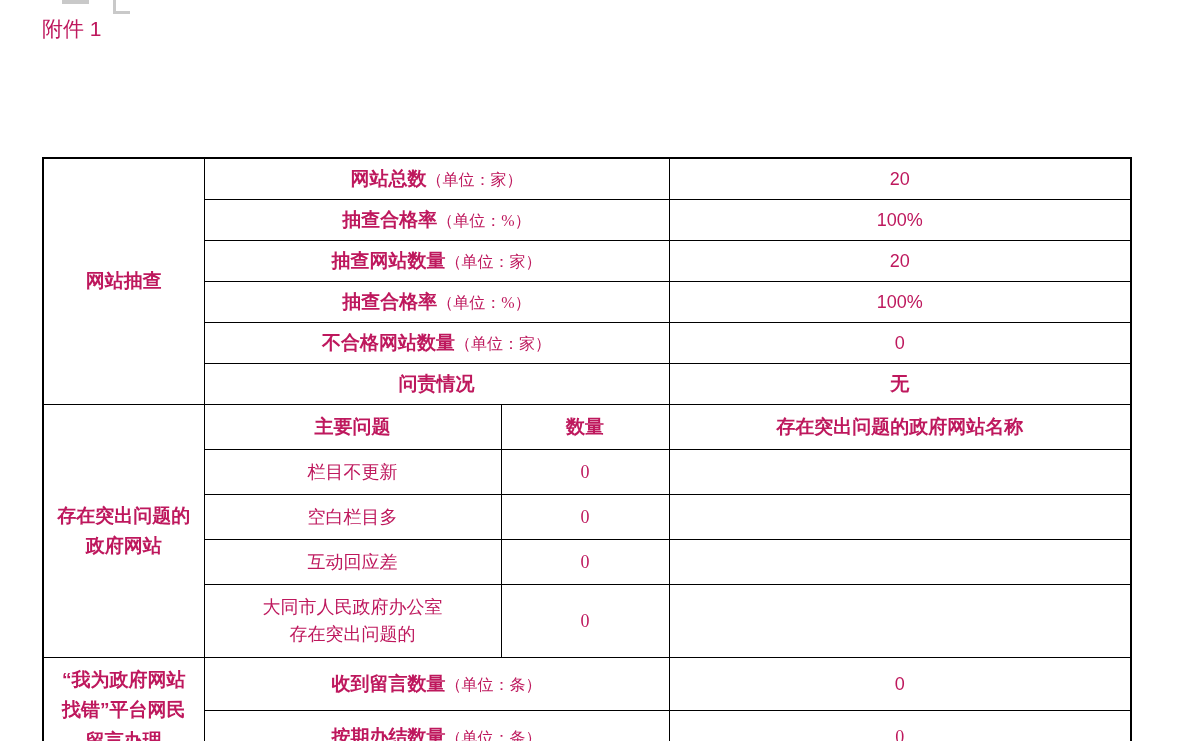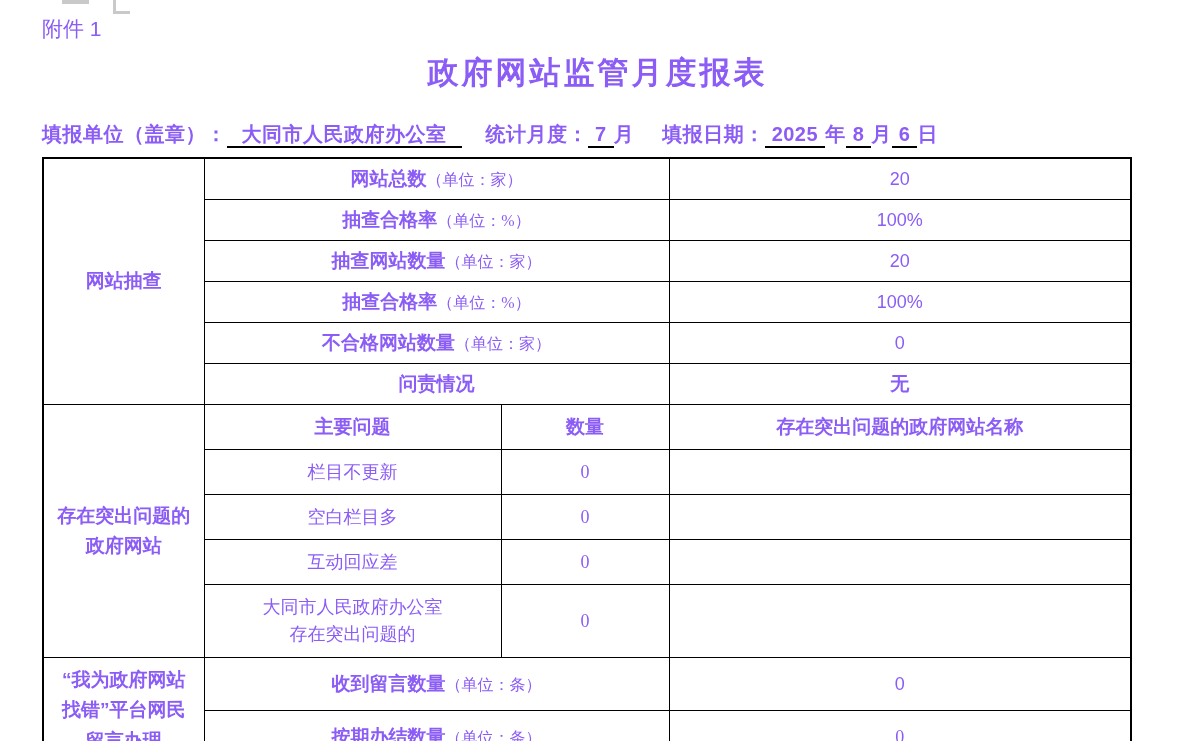--- a/index.html
+++ b/index.html
@@ -1,18 +1,18 @@
 <!DOCTYPE html>
 <html><head>
 <meta charset="utf-8">
 <style>
   html,body { margin:0; padding:0; background:#fff; }
   .page {
     position:relative; width:1195px; height:741px; background:#ffffff;
-    color:#8b5cf6; font-family:"Liberation Sans","DejaVu Sans",sans-serif;
+    color:#be185d; font-family:"Liberation Sans","DejaVu Sans",sans-serif;
     overflow:hidden;
   }
   .artifact { position:absolute; background:#c9c9c9; }
   .artifact.a1 { left:62px; top:0; width:27px; height:4px; }
   .artifact.a2 { left:113px; top:0; width:3px; height:13px; }
   .artifact.a3 { left:113px; top:11px; width:17px; height:3px; }
 
   .attachment {
     position:absolute; left:42px; top:15px; font-size:21px; font-weight:500;
   }
@@ -65,25 +65,21 @@
 <body>
 
 <div class="page">
 
   <div class="artifact a1"></div>
   <div class="artifact a2"></div>
   <div class="artifact a3"></div>
 
   <div class="attachment">附件 1</div>
 
-  <h1 class="title">政府网站监管月度报表</h1>
 
-  <div class="meta">
-    <span>填报单位（盖章）：</span><span class="u padW">大同市人民政府办公室</span><span class="ml24">统计月度：</span><span class="u padS">7</span><span>月</span><span class="ml28">填报日期：</span><span class="u padS">2025</span><span>年</span><span class="u padS">8</span><span>月</span><span class="u padS">6</span><span>日</span>
-  </div>
 
   <table class="report">
     <colgroup>
       <col style="width:161px">
         <col style="width:297px">
         <col style="width:168px">
         <col style="width:462px">
     </colgroup>
 
     <tbody>

